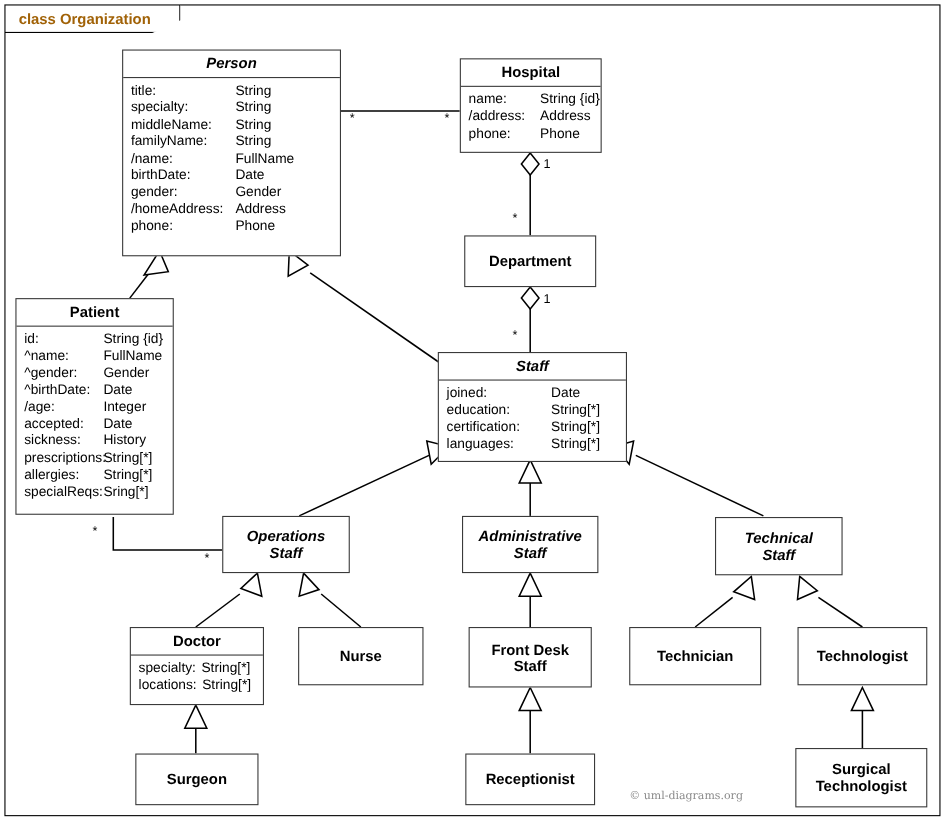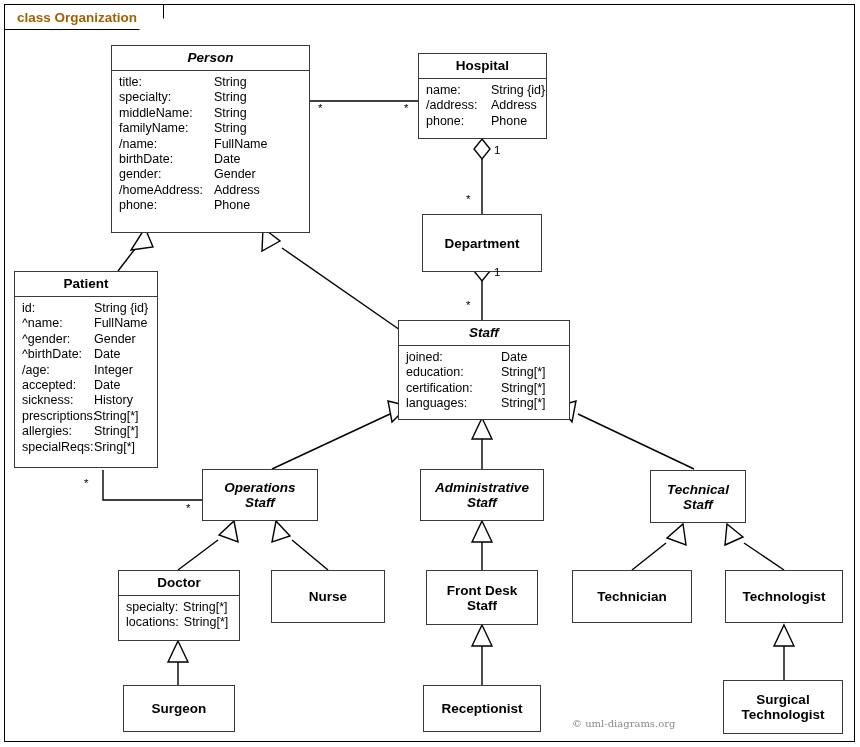--- a/index.html
+++ b/index.html
@@ -233,21 +233,21 @@
       <div class="attr compact"><span class="a-name">^birthDate:</span><span class="a-type">Date</span></div>
       <div class="attr compact"><span class="a-name">/age:</span><span class="a-type">Integer</span></div>
       <div class="attr compact"><span class="a-name">accepted:</span><span class="a-type">Date</span></div>
       <div class="attr compact"><span class="a-name">sickness:</span><span class="a-type">History</span></div>
       <div class="attr compact"><span class="a-name">prescriptions:</span><span class="a-type">String[*]</span></div>
       <div class="attr compact"><span class="a-name">allergies:</span><span class="a-type">String[*]</span></div>
       <div class="attr compact"><span class="a-name">specialReqs:</span><span class="a-type">Sring[*]</span></div>
     </div>
   </div>
 
-  <div class="cls" style="left:422px; top:214px; width:120px; height:58px;">
+  <div class="cls" style="left:422px; top:214px; width:120px; height:47px;">
     <div class="cls-name">Department</div>
   </div>
 
   <div class="cls has-attrs" style="left:398px; top:320px; width:172px; height:100px;">
     <div class="cls-name abstract">Staff</div>
     <div class="cls-attrs">
       <div class="attr col"><span class="a-name">joined:</span><span class="a-type">Date</span></div>
       <div class="attr col"><span class="a-name">education:</span><span class="a-type">String[*]</span></div>
       <div class="attr col"><span class="a-name">certification:</span><span class="a-type">String[*]</span></div>
       <div class="attr col"><span class="a-name">languages:</span><span class="a-type">String[*]</span></div>
@@ -257,21 +257,21 @@
   <div class="cls" style="left:202px; top:469px; width:116px; height:52px;">
     <div class="cls-name abstract">Operations
 Staff</div>
   </div>
 
   <div class="cls" style="left:420px; top:469px; width:124px; height:52px;">
     <div class="cls-name abstract">Administrative
 Staff</div>
   </div>
 
-  <div class="cls" style="left:650px; top:470px; width:96px; height:53px;align-items:center;">
+  <div class="cls" style="left:650px; top:470px; width:116px; height:53px;align-items:center;">
     <div class="cls-name abstract">Technical
 Staff</div>
   </div>
 
   <div class="cls has-attrs" style="left:118px; top:570px; width:122px; height:71px;">
     <div class="cls-name">Doctor</div>
     <div class="cls-attrs">
       <div class="attr flow"><span class="a-name">specialty:</span><span class="a-type">String[*]</span></div>
       <div class="attr flow"><span class="a-name">locations:</span><span class="a-type">String[*]</span></div>
     </div>

